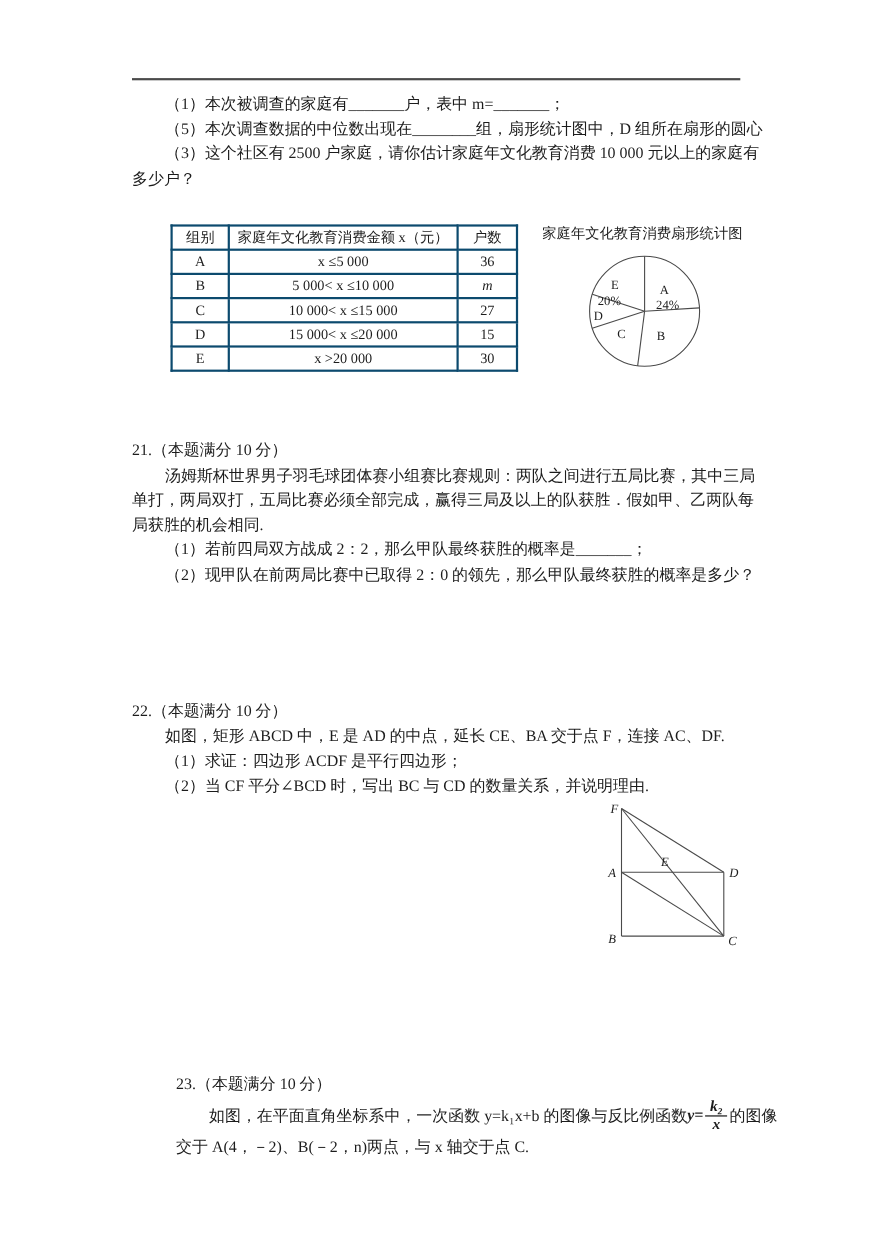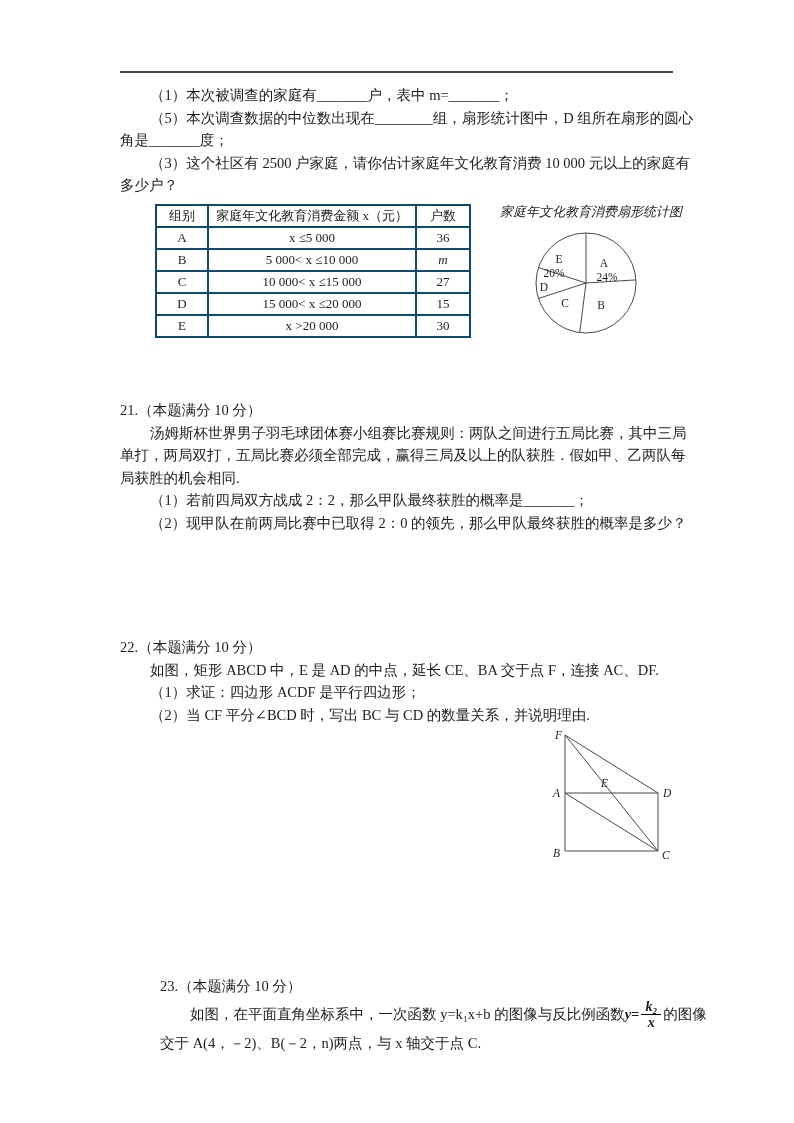--- a/index.html
+++ b/index.html
@@ -33,21 +33,21 @@
     height:22px;
     padding:0 6px;
   }
   .stat-table td.c1 { width:52px; }
   .stat-table td.c2 { width:208px;margin-top:33px; }
   .stat-table td.c3 { width:54px; }
   .it { font-style:italic; }
 
   
   .pie-block { position:absolute; left:486px; top:203px; width:196px; }
-  .pie-title { font-size:13px; text-align:right; white-space:nowrap; height:18px; line-height:18px;font-style:italic; }
+  .pie-title { font-size:13px; text-align:center; white-space:nowrap; height:18px; line-height:18px; }
   .pie-svg text { font-family:"Liberation Serif","DejaVu Serif",serif; font-size:11.5px; fill:#1c1c1c; }
   .pie-svg .shape { stroke:#4a4a4a; stroke-width:1; fill:none; }
 
   
   .fig22 { position:absolute; left:543px; top:726px; }
   .fig22 line { stroke:#4a4a4a; stroke-width:1; }
   .fig22 text { font-family:"Liberation Serif","DejaVu Serif",serif; font-style:italic; font-size:11.5px; fill:#1c1c1c; }
 
   
   .mathline { display:flex; align-items:center; height:34px; white-space:nowrap; }
@@ -61,21 +61,20 @@
 </head>
 <body>
 
 <div class="page">
 
   <div class="rule"></div>
 
   <div class="block" style="top:84px;">
     <div class="ln ind">（1）本次被调查的家庭有_______户，表中 m=_______；</div>
     <div class="ln ind">（5）本次调查数据的中位数出现在________组，扇形统计图中，D 组所在扇形的圆心</div>
-    <div class="ln">角是_______度；</div>
     <div class="ln ind">（3）这个社区有 2500 户家庭，请你估计家庭年文化教育消费 10 000 元以上的家庭有</div>
     <div class="ln">多少户？</div>
   </div>
 
   <table class="stat-table">
     <tbody>
       <tr>
         <td class="c1">组别</td>
         <td class="c2">家庭年文化教育消费金额 x（元）</td>
         <td class="c3">户数</td>

